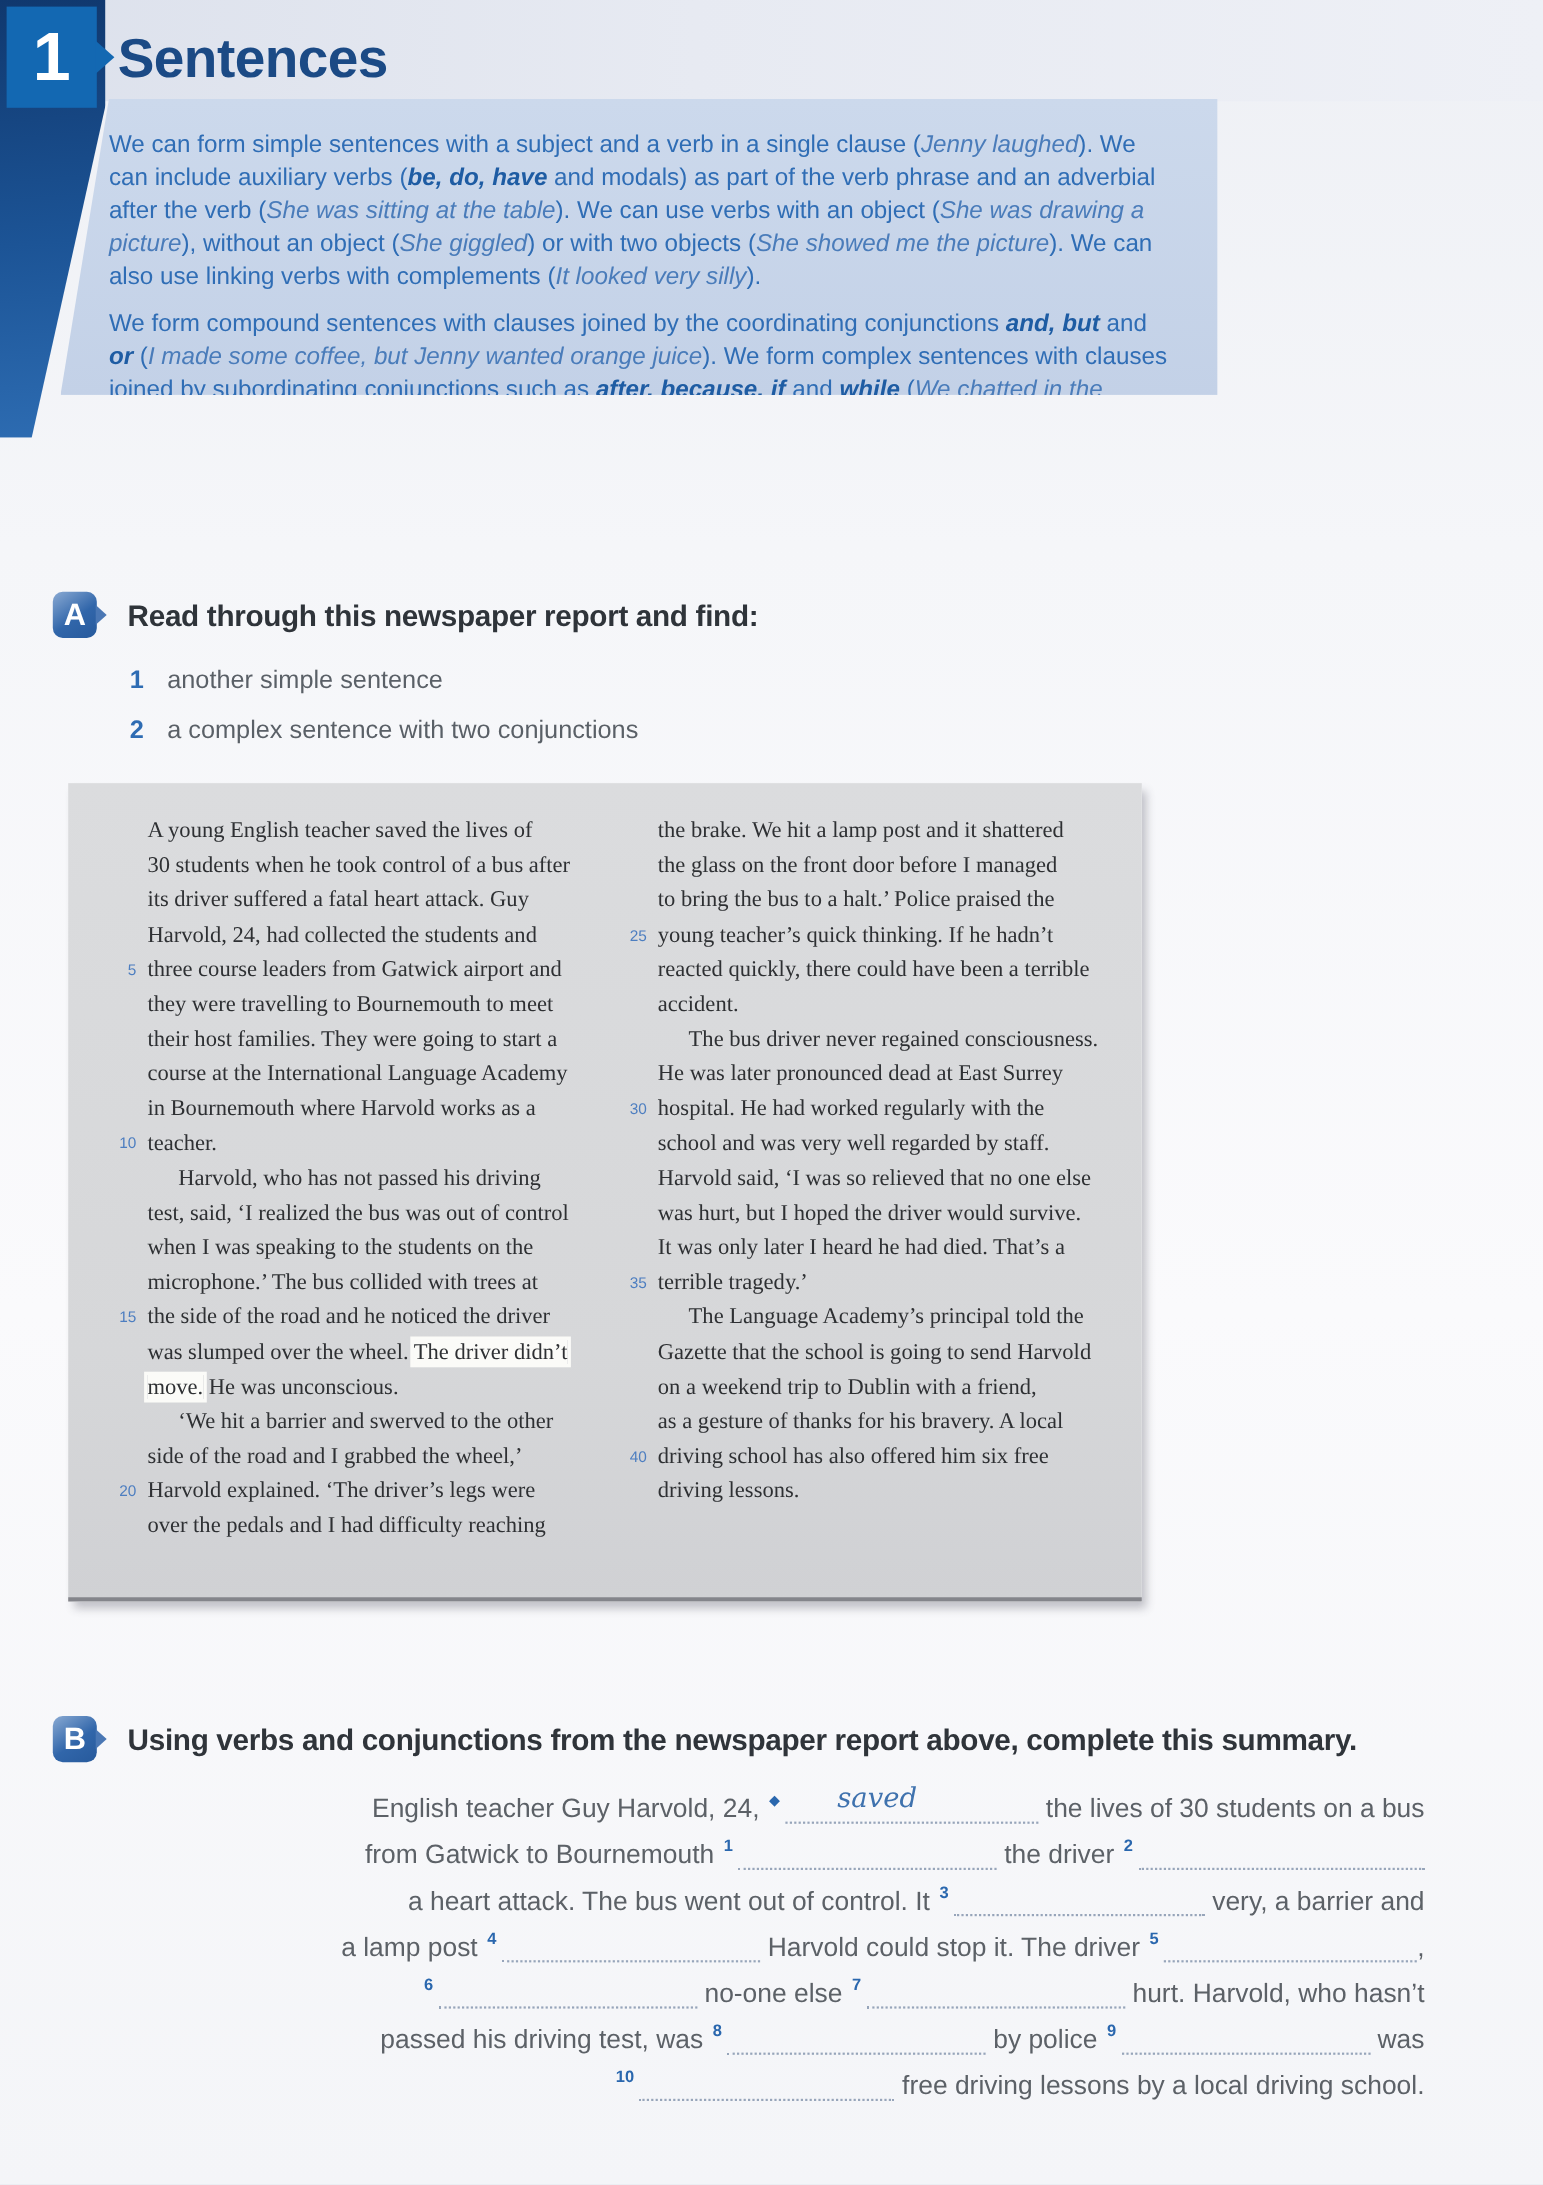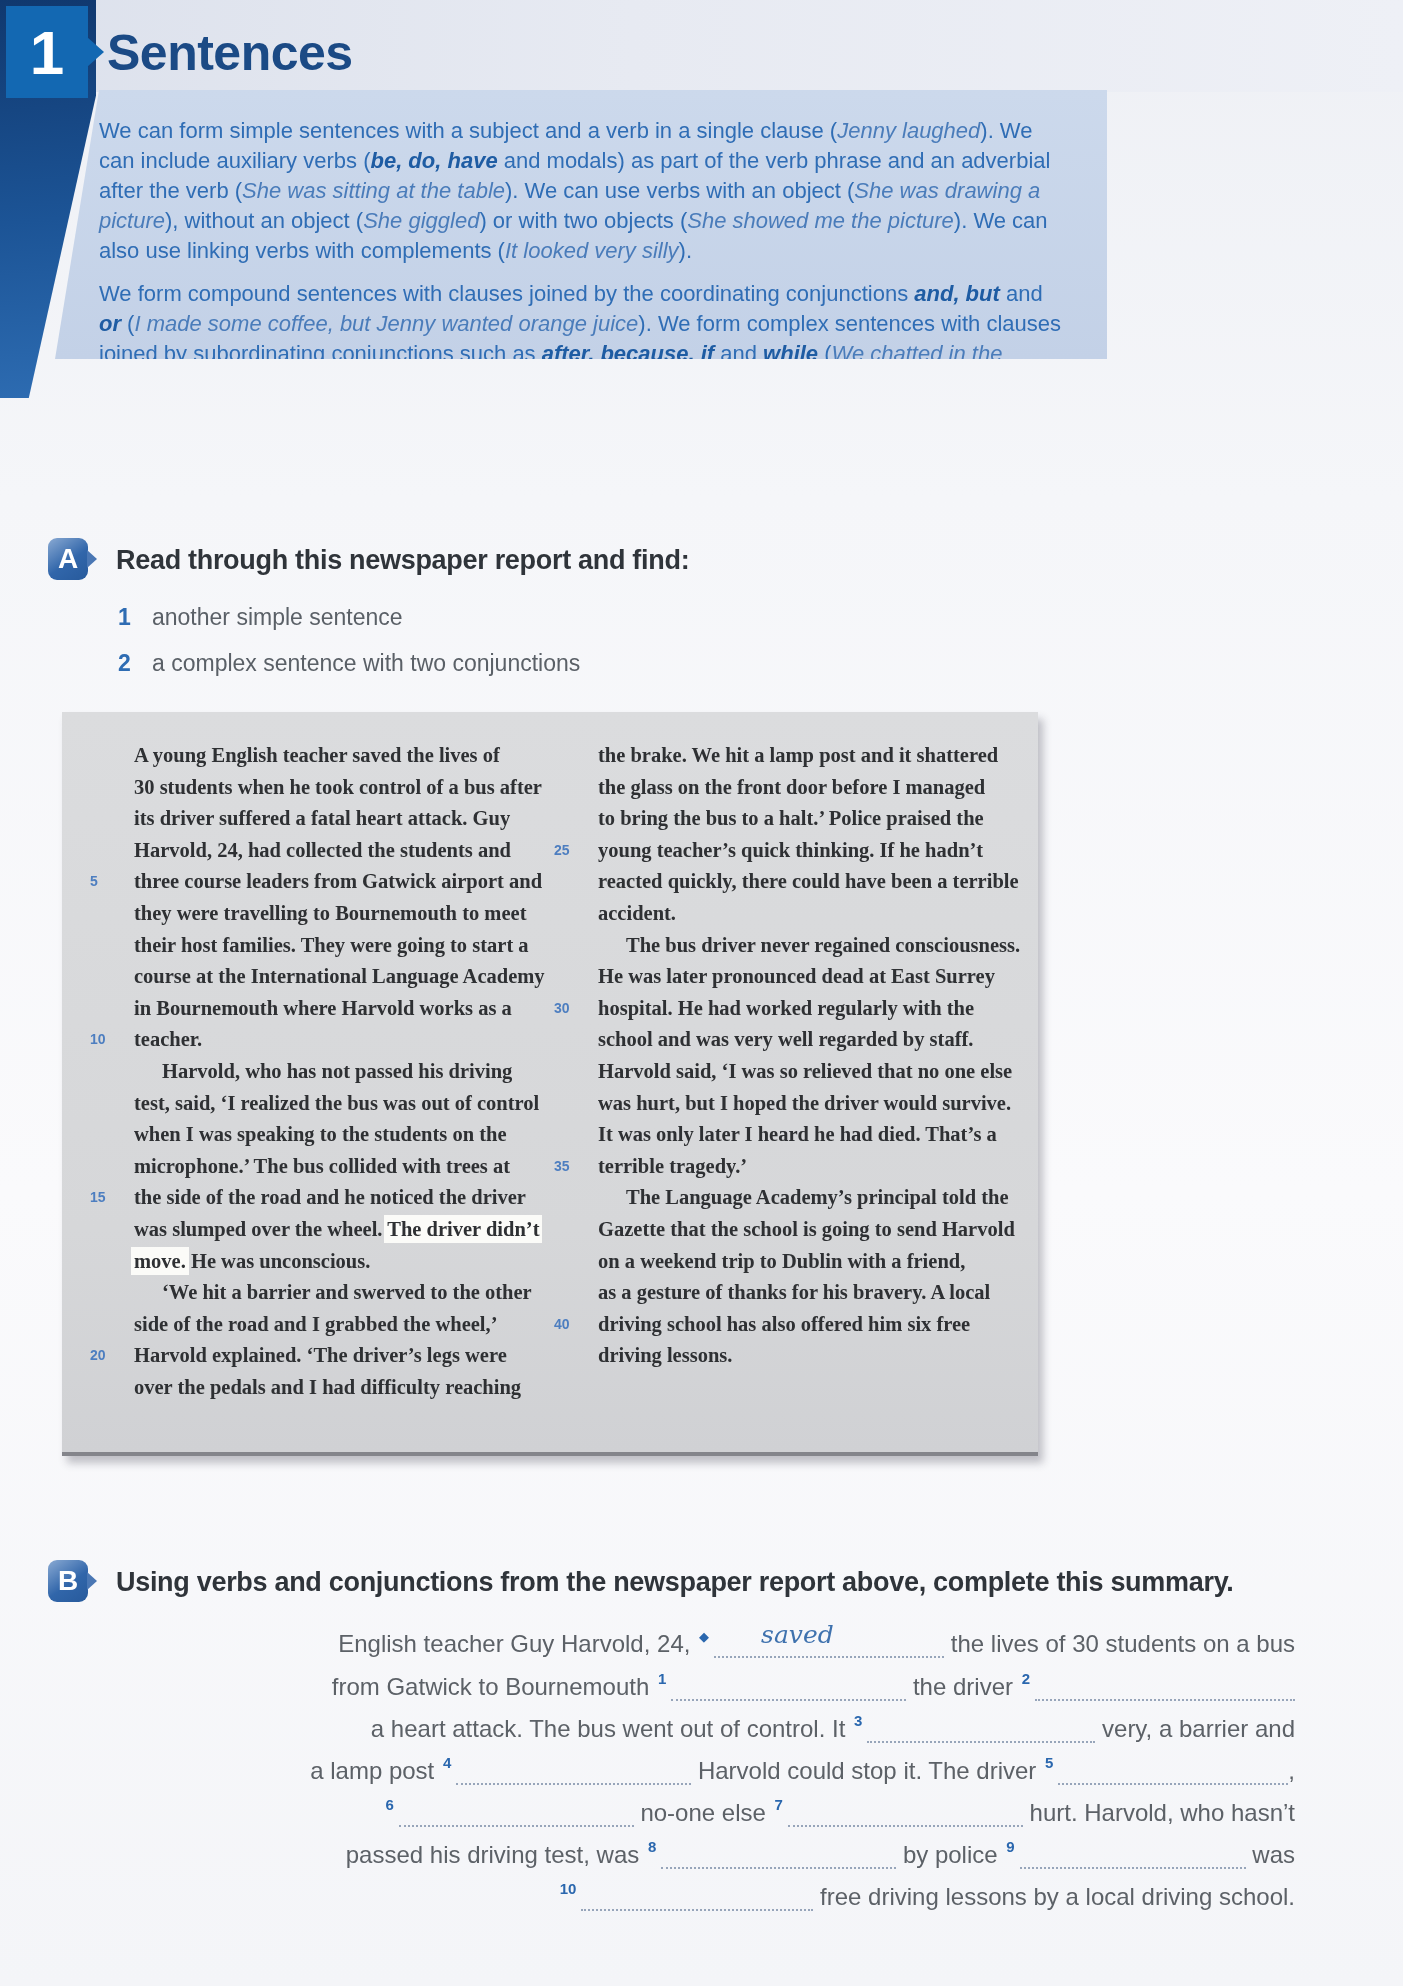--- a/index.html
+++ b/index.html
@@ -46,22 +46,22 @@
 
   
   .article-panel{position:absolute;left:62px;top:712px;width:976px;height:740px;
                  background:linear-gradient(180deg,#dbdcde 0%,#d6d7d9 70%,#d0d1d4 100%);
                  border-bottom:4px solid rgba(45,45,55,.5);
                  box-shadow:5px 7px 8px rgba(60,60,75,.3);}
   .art-col{position:absolute;top:28px;width:486px;font-family:"Liberation Serif",serif;
            font-size:20.5px;color:#2e3033;}
   .col-left{left:28px;}
   .col-right{left:492px;}
-  .art-line{display:flex;height:31.6px;line-height:31.6px;white-space:nowrap;font-weight:bold;}
-  .lnum{width:34px;padding-right:10px;text-align:left;font-family:"Liberation Sans",sans-serif;
+  .art-line{display:flex;height:31.6px;line-height:31.6px;white-space:nowrap;}
+  .lnum{width:34px;padding-right:10px;text-align:right;font-family:"Liberation Sans",sans-serif;
         font-size:14px;color:#4d7ec0;flex:none;}
   .ltext{flex:1;}
   .ltext.indent{padding-left:28px;}
   .hl{background:#fbfbf8;box-shadow:0 0 0 3px #fbfbf8;}
 
   
   .summary{position:absolute;left:155px;top:1616px;width:1140px;font-size:24px;color:#5c6167;}
   .sum-line{height:42px;line-height:42px;white-space:nowrap;text-align:right;}
   .sup{font-size:15px;font-weight:bold;color:#2a67ae;vertical-align:11px;margin:0 5px 0 2px;}
   .sum-line .sup:first-child{margin-left:-28px;}

